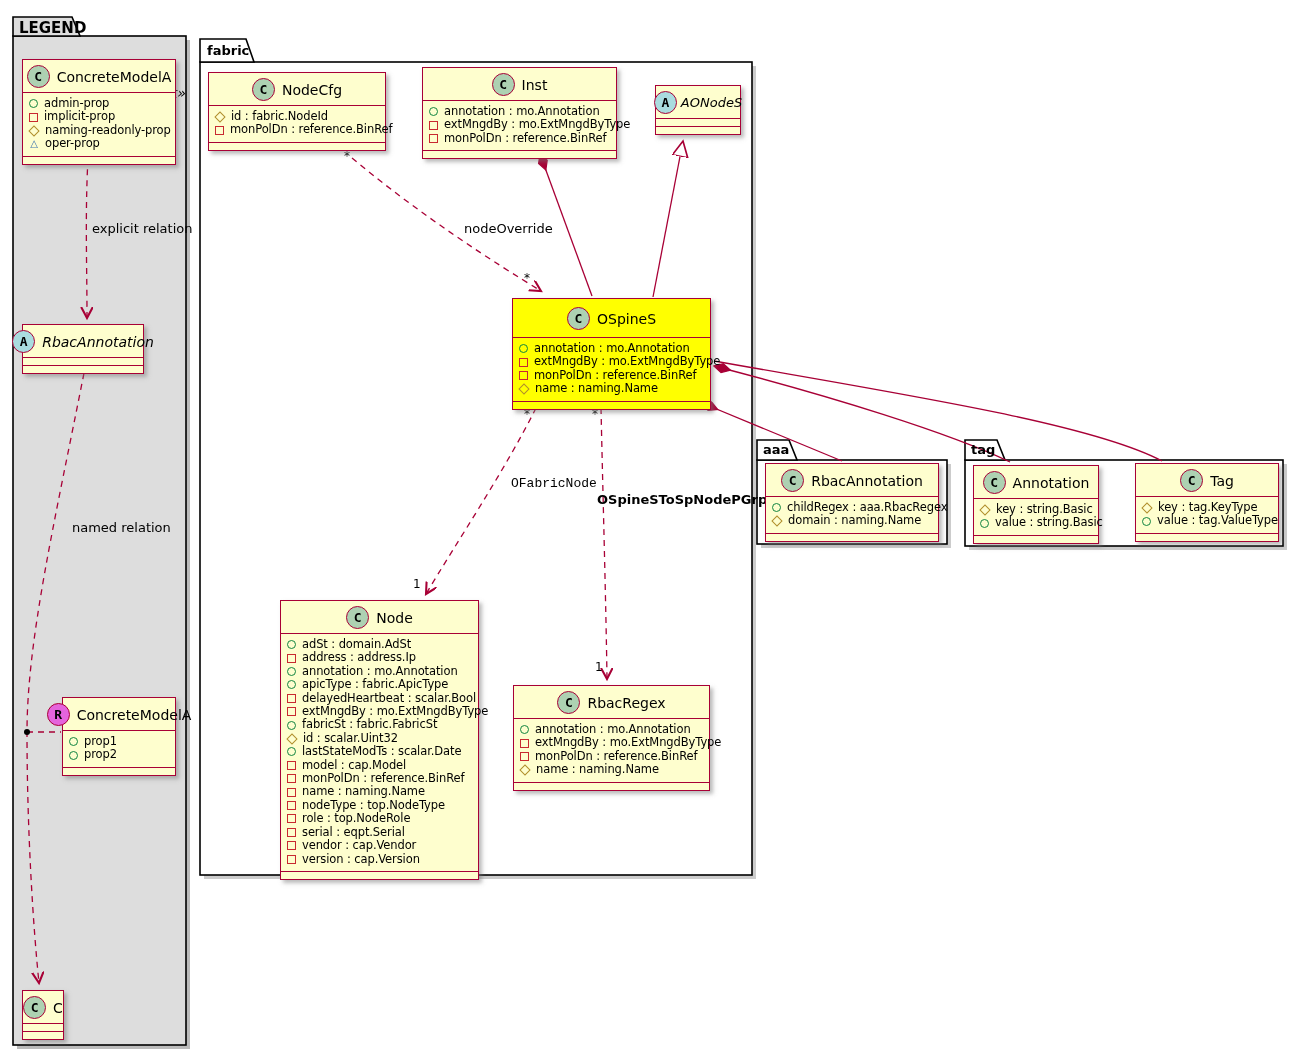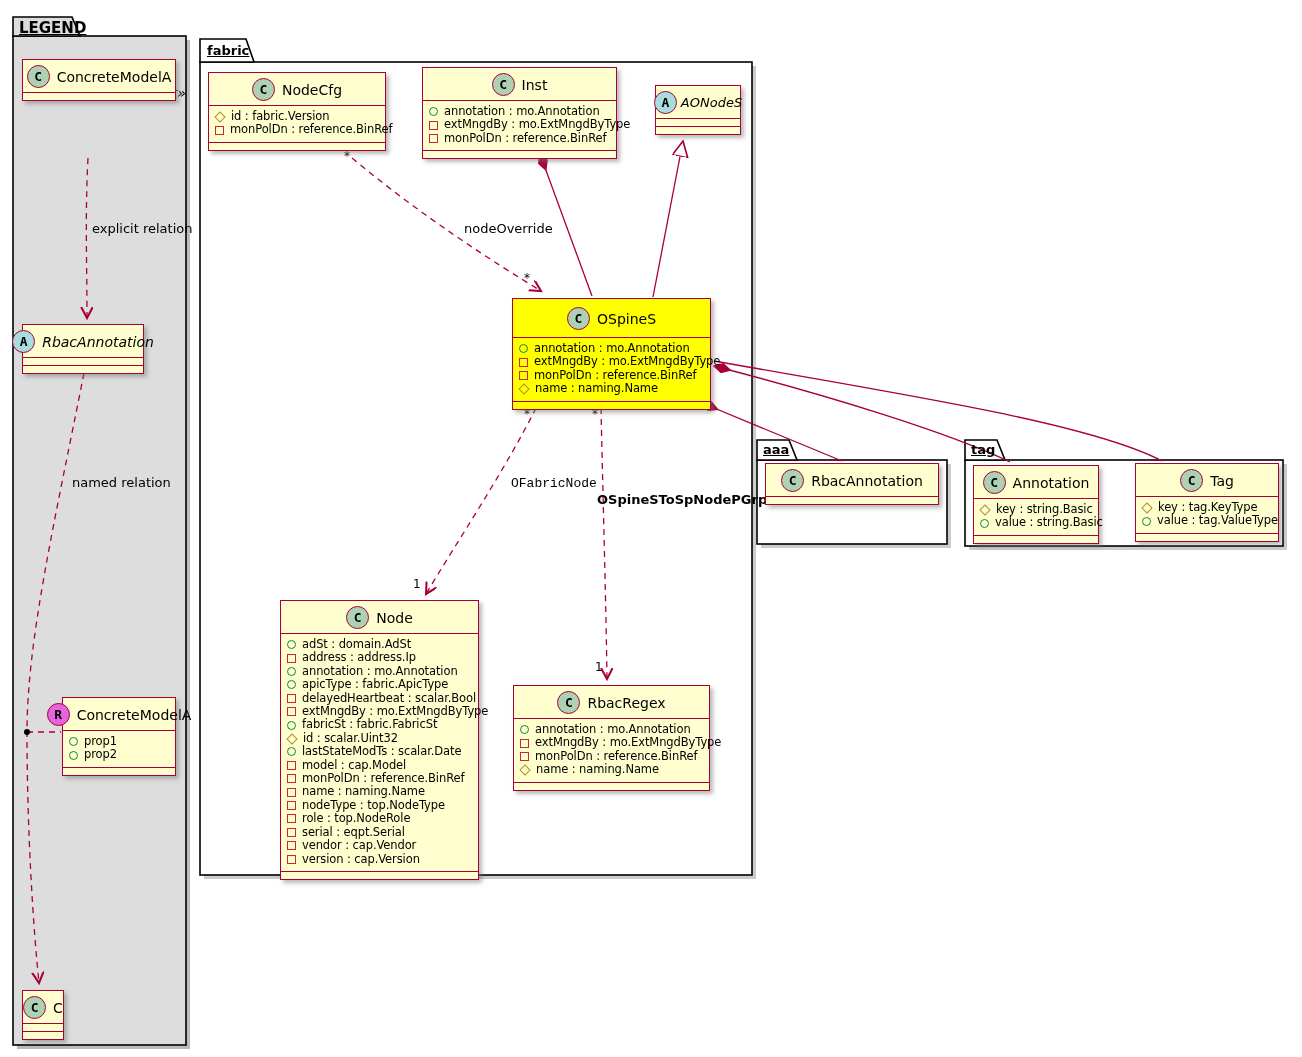--- a/index.html
+++ b/index.html
@@ -24,21 +24,21 @@
   .prow{display:flex;align-items:center;gap:6px;line-height:13.4px;white-space:nowrap;}
   .ptxt{font-size:11.5px;letter-spacing:-0.1px;}
   .sep{border-top:1.3px solid #A80036;height:7px;}
   .ic{display:inline-block;flex:0 0 auto;}
   .ic.circle{width:7px;height:7px;border:1.4px solid #128540;border-radius:50%;}
   .ic.square{width:7px;height:7px;border:1.4px solid #C82930;}
   .ic.diamond{width:6px;height:6px;border:1.4px solid #B08E2B;transform:rotate(45deg);margin:0 1px;}
   .ic.tri{color:#4177AF;font-size:10px;line-height:10px;width:10px;text-align:center;}
 
   
-  .ptab{position:absolute;font-weight:bold;font-size:13px;white-space:nowrap;text-decoration:underline;}
+  .ptab{position:absolute;font-weight:bold;font-size:13px;white-space:nowrap;}
   .flabel{position:absolute;font-size:13px;white-space:nowrap;}
   .card{position:absolute;font-size:12px;white-space:nowrap;}
   .stereo{position:absolute;font-size:14px;font-style:italic;text-align:right;margin-top:44px;}
 </style>
 </head>
 <body>
 
 <svg class="layer">
   <defs>
     <marker id="varrow" markerWidth="11" markerHeight="11" refX="8.5" refY="4.5" orient="auto">
@@ -94,37 +94,55 @@
 </svg>
 
 <div class="ptab" style="left:19px;top:19px;font-size:15px;">LEGEND</div>
 <div class="ptab" style="left:207px;top:43px;">fabric</div>
 <div class="ptab" style="left:763px;top:442px;">aaa</div>
 <div class="ptab" style="left:971px;top:442px;">tag</div>
 
 <div class="stereo" style="left:13px;top:41px;width:173px;">«Rect»</div>
 
 <div class="flabel" style="left:92px;top:221px;">explicit relation</div>
-<div class="flabel" style="left:72px;top:475px;">named relation</div>
+<div class="flabel" style="left:72px;top:520px;">named relation</div>
 <div class="flabel" style="left:464px;top:221px;">nodeOverride</div>
 <div class="flabel" style="left:511px;top:476px;font-family:Liberation Mono, monospace;">OFabricNode</div>
 <div class="flabel" style="left:597px;top:492px;font-weight:bold;">OSpineSToSpNodePGrp</div>
 
 <div class="card" style="left:344px;top:149px;">*</div>
 <div class="card" style="left:524px;top:271px;">*</div>
 <div class="card" style="left:524px;top:407px;">*</div>
 <div class="card" style="left:592px;top:407px;">*</div>
 <div class="card" style="left:413px;top:577px;">1</div>
 <div class="card" style="left:595px;top:660px;">1</div>
 
 <div class="cls" style="left:22px;top:59px;width:152px;">
   <div class="hdr">
     <span class="spot spotC">C</span>
     <span class="cname">ConcreteModelA</span>
   </div>
+  <div class="props">
+    <div class="prow">
+        <span class="ic circle"></span>
+        <span class="ptxt">admin-prop</span>
+      </div>
+    <div class="prow">
+        <span class="ic square"></span>
+        <span class="ptxt">implicit-prop</span>
+      </div>
+    <div class="prow">
+        <span class="ic diamond"></span>
+        <span class="ptxt">naming-readonly-prop</span>
+      </div>
+    <div class="prow">
+        <span class="ic tri">△</span>
+        <span class="ptxt">oper-prop</span>
+      </div>
+  </div>
   <div class="sep"></div>
 </div>
 
 <div class="cls" style="left:22px;top:324px;width:120px;">
   <div class="hdr">
     <span class="spot spotA">A</span>
     <span class="cname it">RbacAnnotation</span>
   </div>
   <div class="sep"></div>
   <div class="sep"></div>
@@ -158,21 +176,21 @@
 </div>
 
 <div class="cls" style="left:208px;top:72px;width:176px;">
   <div class="hdr">
     <span class="spot spotC">C</span>
     <span class="cname">NodeCfg</span>
   </div>
   <div class="props">
     <div class="prow">
         <span class="ic diamond"></span>
-        <span class="ptxt">id : fabric.Version</span>
+        <span class="ptxt">id : fabric.NodeId</span>
       </div>
     <div class="prow">
         <span class="ic square"></span>
         <span class="ptxt">monPolDn : reference.BinRef</span>
       </div>
   </div>
   <div class="sep"></div>
 </div>
 
 <div class="cls" style="left:422px;top:67px;width:193px;">
@@ -334,20 +352,30 @@
       </div>
   </div>
   <div class="sep"></div>
 </div>
 
 <div class="cls" style="left:765px;top:463px;width:172px;">
   <div class="hdr">
     <span class="spot spotC">C</span>
     <span class="cname">RbacAnnotation</span>
   </div>
+  <div class="props">
+    <div class="prow">
+        <span class="ic circle"></span>
+        <span class="ptxt">childRegex : aaa.RbacRegex</span>
+      </div>
+    <div class="prow">
+        <span class="ic diamond"></span>
+        <span class="ptxt">domain : naming.Name</span>
+      </div>
+  </div>
   <div class="sep"></div>
 </div>
 
 <div class="cls" style="left:973px;top:465px;width:124px;">
   <div class="hdr">
     <span class="spot spotC">C</span>
     <span class="cname">Annotation</span>
   </div>
   <div class="props">
     <div class="prow">

